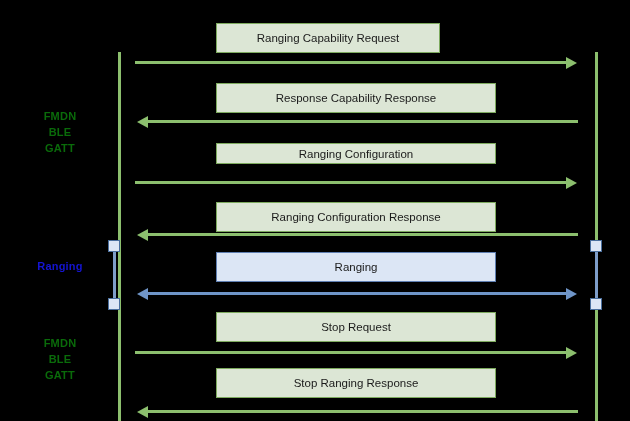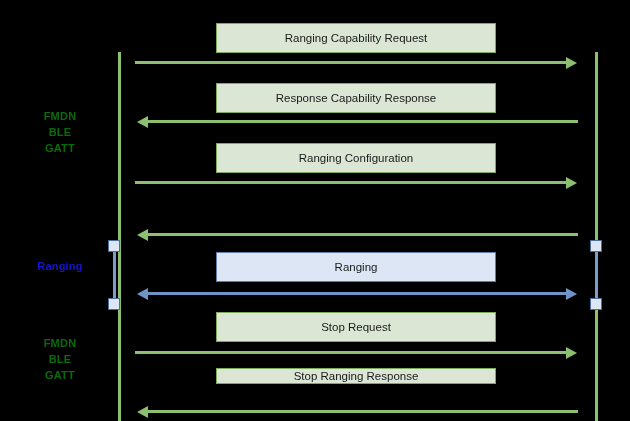--- a/index.html
+++ b/index.html
@@ -114,49 +114,50 @@
   <div class="phase-label green" style="left:18px; top:108px; width:84px;">FMDN
 BLE
 GATT</div>
 
   <div class="phase-label blue" style="left:18px; top:258px; width:84px;">Ranging</div>
 
   <div class="phase-label green" style="left:18px; top:335px; width:84px;">FMDN
 BLE
 GATT</div>
 
-  <div class="msg-box green" style="left:216px; top:23px; width:280px; height:30px;">Ranging Capability Request</div>
+  <div class="msg-box green" style="left:216px; top:23px; width:224px; height:30px;">Ranging Capability Request</div>
   <div class="arrow-line green" style="left:135px; top:61px; width:433px;"></div>
   <div class="arrow-head right green" style="left:566px; top:56.5px;"></div>
 
   <div class="msg-box green" style="left:216px; top:83px; width:280px; height:30px;">Response Capability Response</div>
   <div class="arrow-line green" style="left:148px; top:120px; width:430px;"></div>
   <div class="arrow-head left green" style="left:137px; top:115.5px;"></div>
 
-  <div class="msg-box green" style="left:216px; top:143px; width:280px; height:30px;">Ranging Configuration</div>
+  <div class="msg-box green" style="left:216px; top:143px; width:280px; height:21px;">Ranging Configuration</div>
   <div class="arrow-line green" style="left:135px; top:181px; width:433px;"></div>
   <div class="arrow-head right green" style="left:566px; top:176.5px;"></div>
 
+  <div class="msg-box green" style="left:216px; top:202px; width:280px; height:30px;">Ranging Configuration Response</div>
   <div class="arrow-line green" style="left:148px; top:233px; width:430px;"></div>
   <div class="arrow-head left green" style="left:137px; top:228.5px;"></div>
 
   <div class="activation-bar" style="left:113px; top:246px; height:58px;"></div>
   <div class="activation-node" style="left:108px; top:240px;"></div>
   <div class="activation-node" style="left:108px; top:298px;"></div>
 
   <div class="activation-bar" style="left:595px; top:246px; height:58px;"></div>
   <div class="activation-node" style="left:590px; top:240px;"></div>
   <div class="activation-node" style="left:590px; top:298px;"></div>
 
   <div class="msg-box blue" style="left:216px; top:252px; width:280px; height:30px;">Ranging</div>
   <div class="arrow-line blue" style="left:148px; top:292px; width:418px;"></div>
   <div class="arrow-head left blue" style="left:137px; top:287.5px;"></div>
   <div class="arrow-head right blue" style="left:566px; top:287.5px;"></div>
 
   <div class="msg-box green" style="left:216px; top:312px; width:280px; height:30px;">Stop Request</div>
   <div class="arrow-line green" style="left:135px; top:351px; width:433px;"></div>
   <div class="arrow-head right green" style="left:566px; top:346.5px;"></div>
 
-  <div class="msg-box green" style="left:216px; top:368px; width:280px; height:16px;">Stop Ranging Response</div>
+  <div class="msg-box green" style="left:216px; top:368px; width:280px; height:30px;">Stop Ranging Response</div>
   <div class="arrow-line green" style="left:148px; top:410px; width:430px;"></div>
   <div class="arrow-head left green" style="left:137px; top:405.5px;"></div>
 
 </div>
 
 </body></html>

